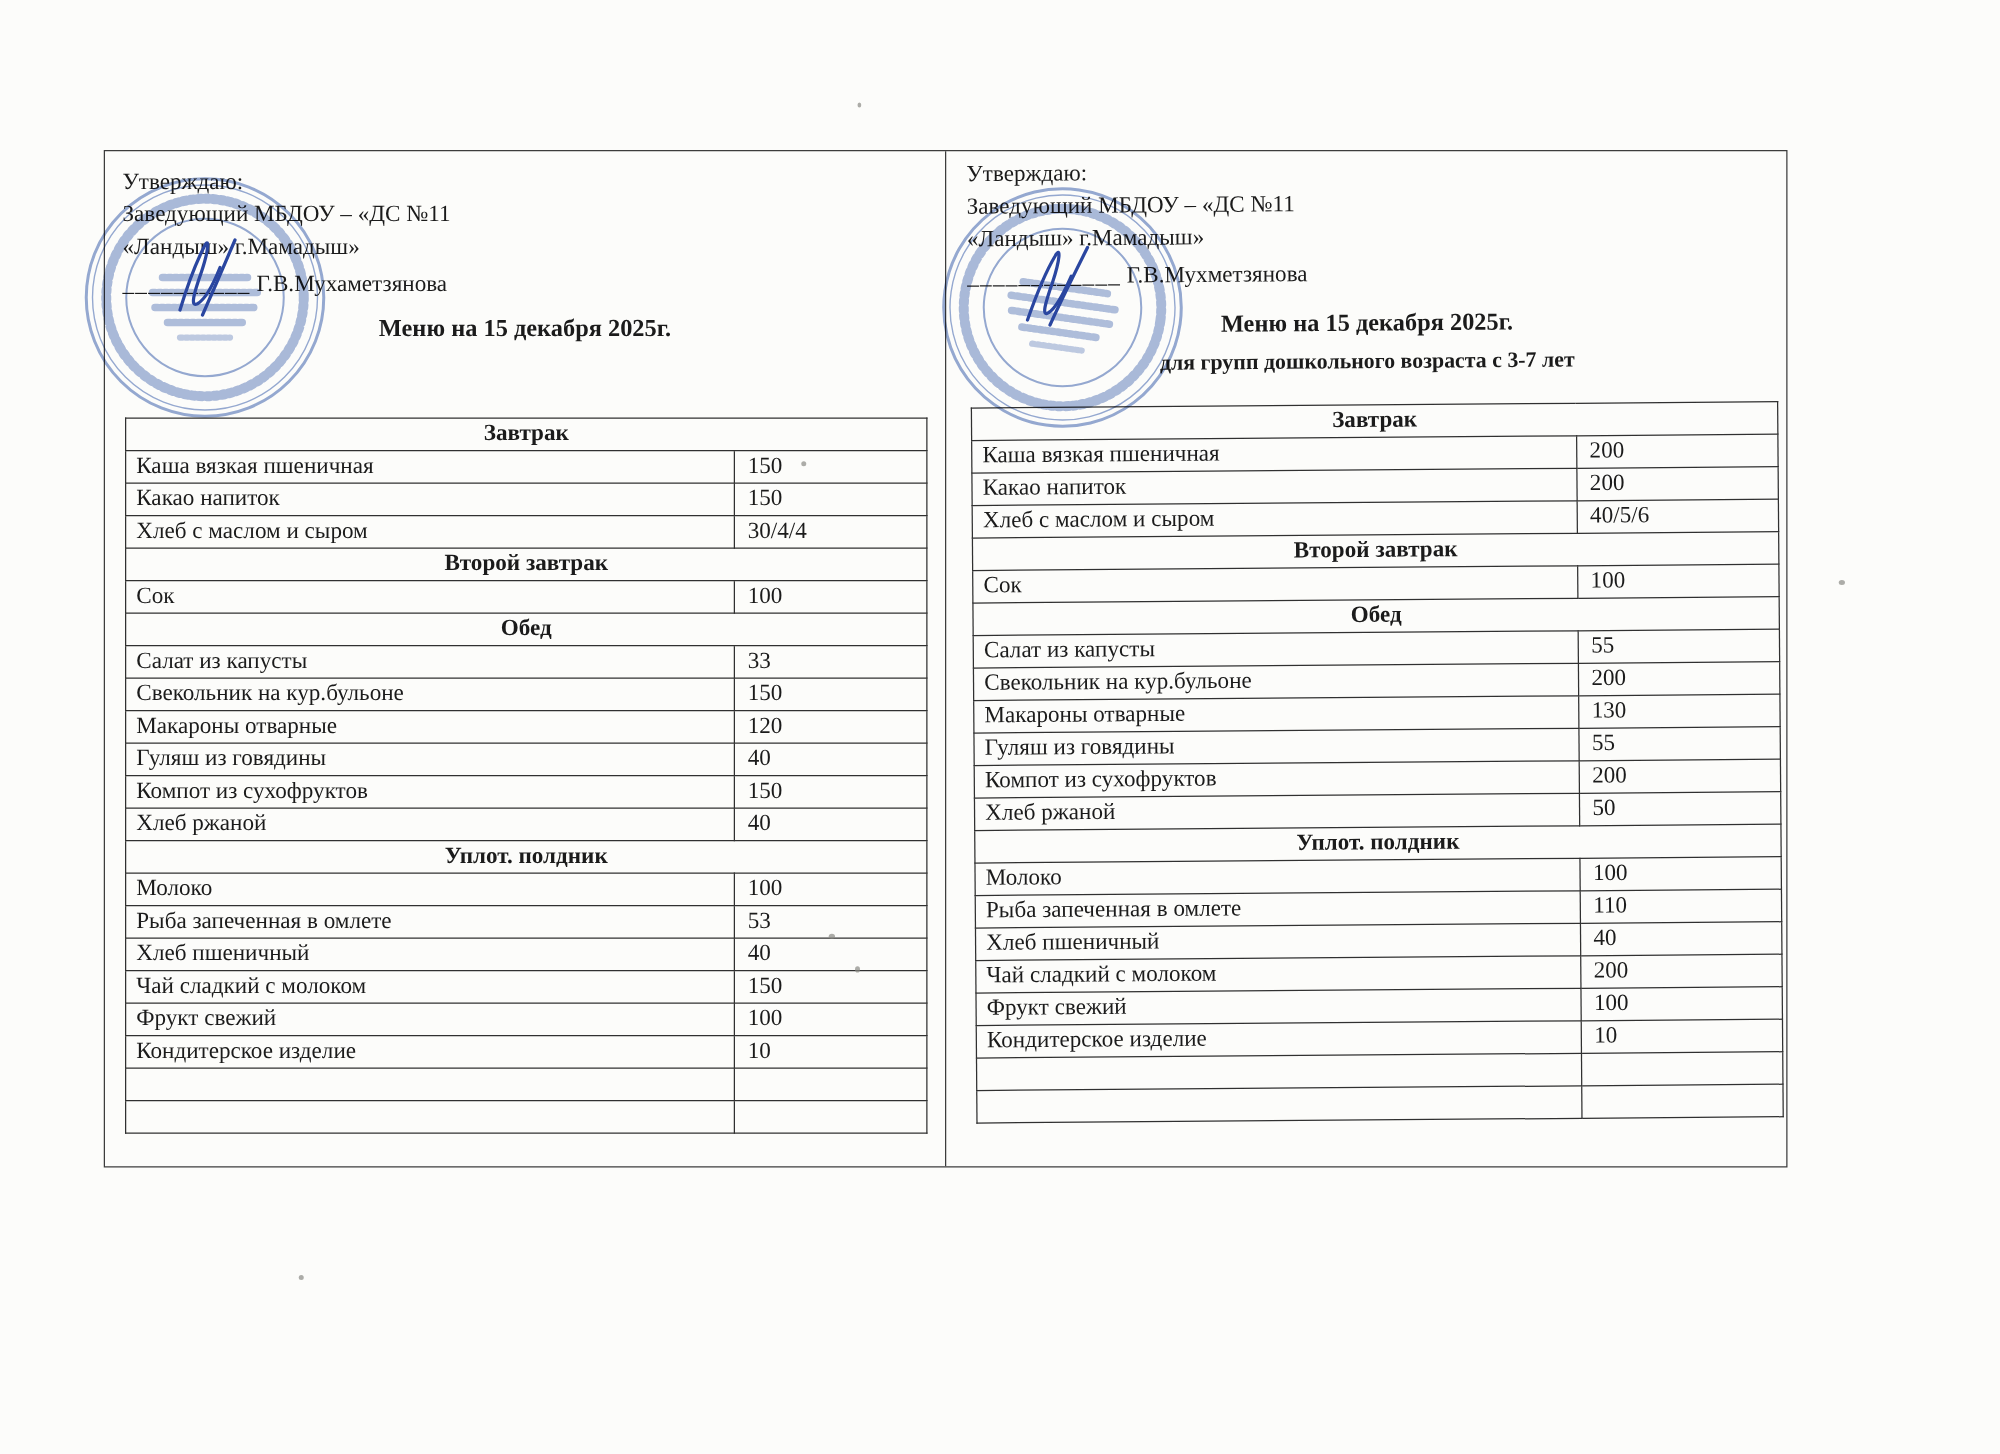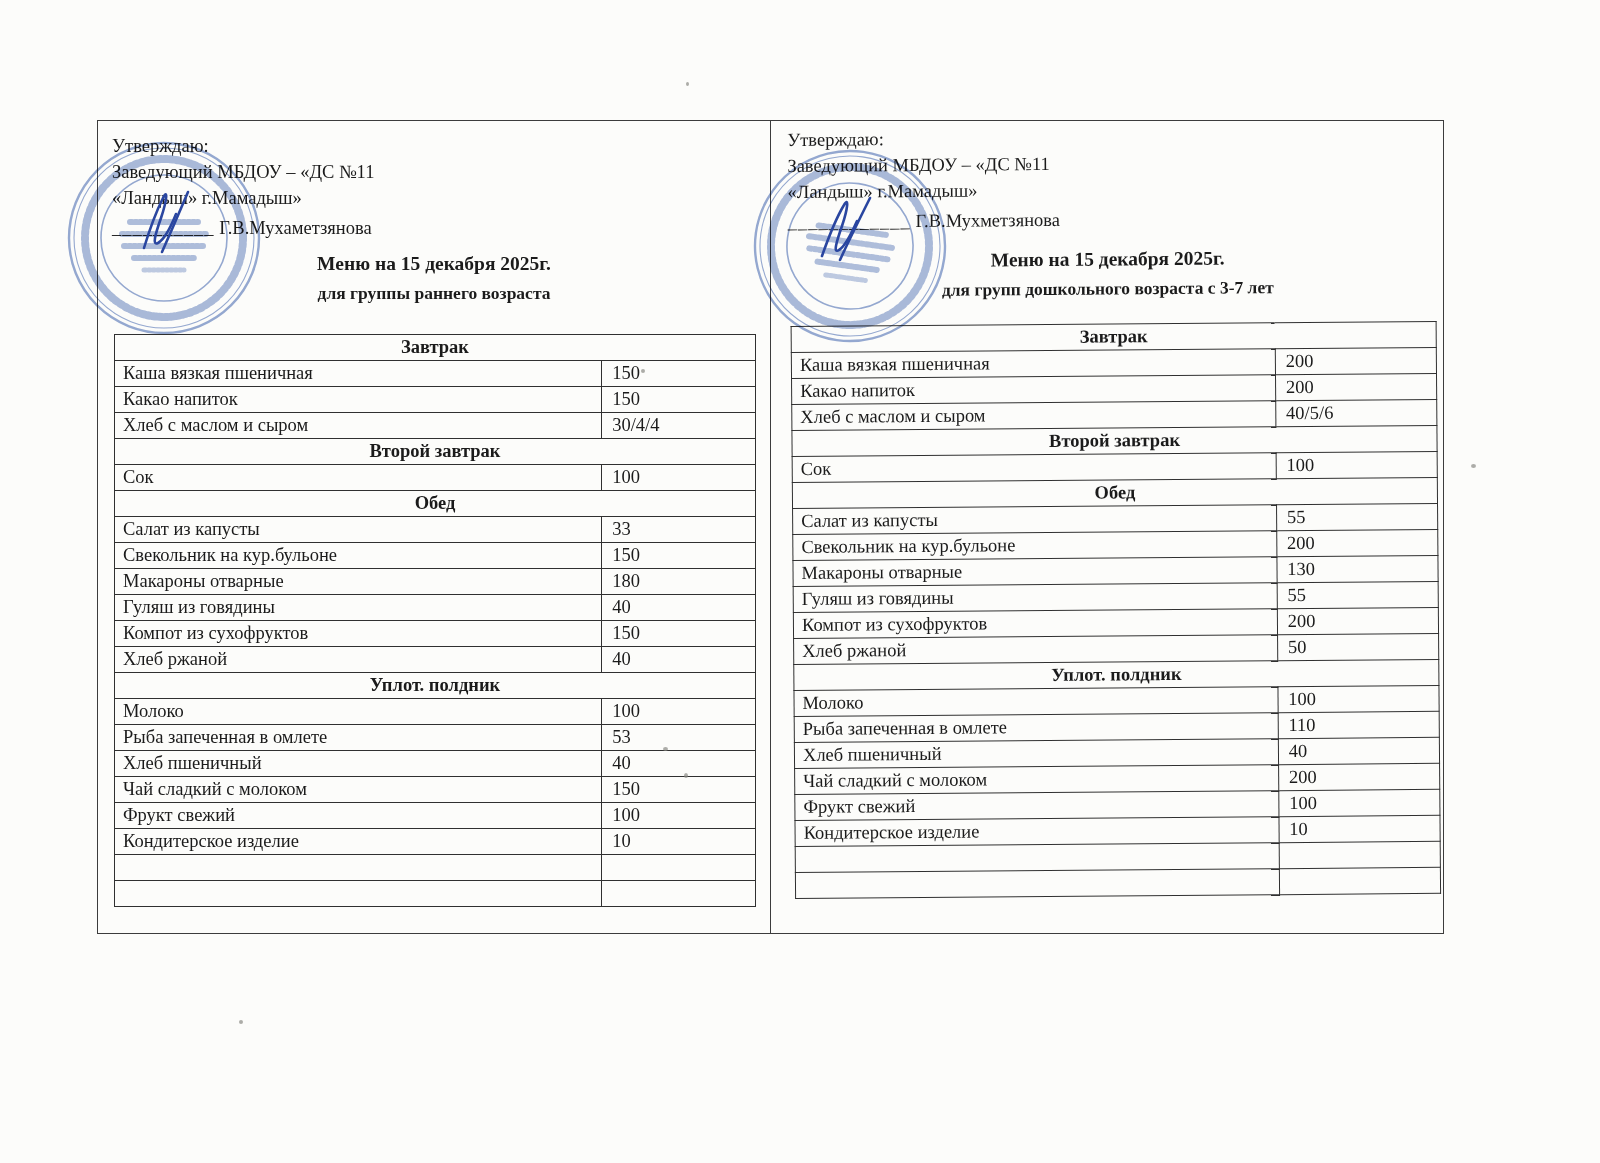--- a/index.html
+++ b/index.html
@@ -3,21 +3,21 @@
 <meta charset="utf-8">
 <style>
   html,body{margin:0;padding:0;}
   body{
     width:1600px;height:1163px;position:relative;overflow:hidden;
     background:#fcfcfa;
     font-family:"Liberation Serif", serif;
     color:#1b1b1b;
   }
   .frame{
-    position:absolute;left:97px;top:120px;width:1345px;height:812px;
+    position:absolute;left:83px;top:120px;width:1345px;height:812px;
     border:1.6px solid #3c3c3c;
   }
   .panel{position:absolute;top:0;height:100%;}
   .panel-left{left:0;width:672px;}
   .panel-right{left:672px;width:671px;border-left:1.6px solid #3c3c3c;}
   .tilt{position:absolute;inset:0;transform:rotate(-0.45deg);transform-origin:40% 0;}
   .notilt{position:absolute;inset:0;}
 
   .approval{position:absolute;font-size:18.5px;line-height:26px;white-space:nowrap;}
   .panel-left  .approval{left:14px;top:12px;}
@@ -65,21 +65,20 @@
       <div class="approval">
         <div>Утверждаю:</div>
         <div>Заведующий МБДОУ – «ДС №11</div>
         <div>«Ландыш» г.Мамадыш»</div>
         <div class="sig-row">
           <span class="underscores">__________</span>
           <span>Г.В.Мухаметзянова</span>
         </div>
       </div>
       <div class="menu-title">Меню на 15 декабря 2025г.</div>
-      <div class="menu-subtitle">для группы раннего возраста</div>
       <table class="menu">
         <colgroup>
             <col style="width:76%">
             <col style="width:24%">
           </colgroup>
         <tbody>
             <tr>
               <td class="sec" colspan="2">Завтрак</td>
             </tr>
             <tr>
@@ -107,21 +106,21 @@
             <tr>
               <td class="dish">Салат из капусты</td>
               <td class="amt">33</td>
             </tr>
             <tr>
               <td class="dish">Свекольник на кур.бульоне</td>
               <td class="amt">150</td>
             </tr>
             <tr>
               <td class="dish">Макароны отварные</td>
-              <td class="amt">180</td>
+              <td class="amt">120</td>
             </tr>
             <tr>
               <td class="dish">Гуляш из говядины</td>
               <td class="amt">40</td>
             </tr>
             <tr>
               <td class="dish">Компот из сухофруктов</td>
               <td class="amt">150</td>
             </tr>
             <tr>

